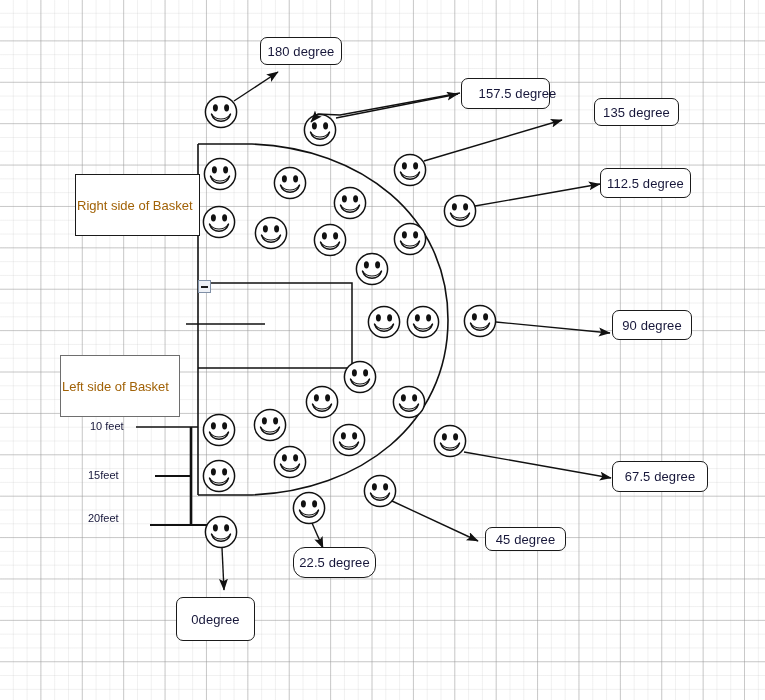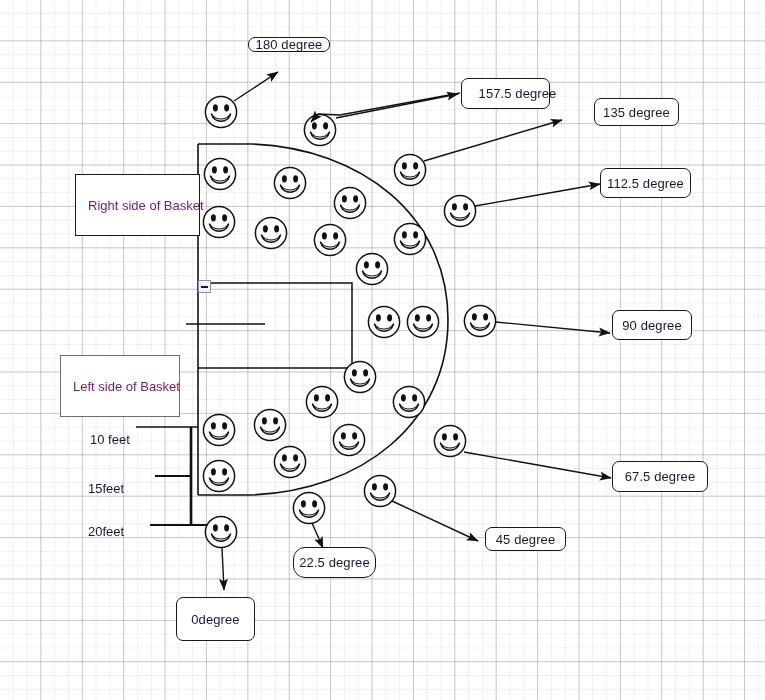--- a/index.html
+++ b/index.html
@@ -50,41 +50,40 @@
     justify-content: center;
     white-space: nowrap;
     letter-spacing: 0.1px;
   }
   .plain-box {
     position: absolute;
     box-sizing: border-box;
     background: #ffffff;
     border: 1.2px solid #1a1a1a;
     border-radius: 0;
-    color: #701a75;
+    color: #a16207;
     font-size: 13px;
     line-height: 1;
     display: flex;
     align-items: center;
     justify-content: flex-start;
-    padding-left: 12px;
+    padding-left: 1px;
     white-space: nowrap;
   }
   .plain-box.shadowed {
     border-color: #6e6e6e;
     box-shadow: 0 0 0 0 transparent;
     align-items: center;
   }
   .dist-label {
     position: absolute;
     color: #17173a;
-    font-size: 13px;
+    font-size: 11px;
     line-height: 1;
     white-space: nowrap;
-    margin-top: 12px;
   }
   .collapse-btn {
     position: absolute;
     box-sizing: border-box;
     width: 13px;
     height: 13px;
     background: #eef1f6;
     border: 1px solid #7f8fa6;
     display: flex;
     align-items: center;
@@ -203,21 +202,21 @@
   </div>
 
   <div class="plain-box shadowed" style="left:60px; top:355px; width:120px; height:62px;">
     <span>Left side of Basket</span>
   </div>
 
   <div class="dist-label" style="left:90px; top:421px;">10 feet</div>
   <div class="dist-label" style="left:88px; top:470px;">15feet</div>
   <div class="dist-label" style="left:88px; top:513px;">20feet</div>
 
-  <div class="label-box" style="left:248px; top:37px; width:82px; height:15px;">
+  <div class="label-box" style="left:260px; top:37px; width:82px; height:28px;">
     <span>180 degree</span>
   </div>
 
   <div class="label-box" style="left:461px; top:78px; width:89px; height:31px;padding-left:24px;">
     <span>157.5 degree</span>
   </div>
 
   <div class="label-box" style="left:594px; top:98px; width:85px; height:28px;">
     <span>135 degree</span>
   </div>

